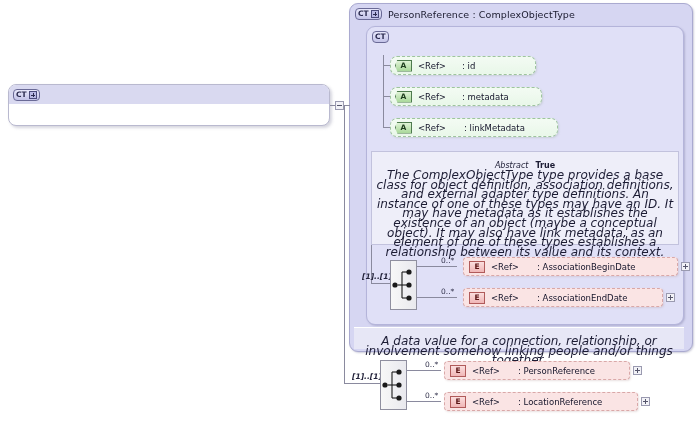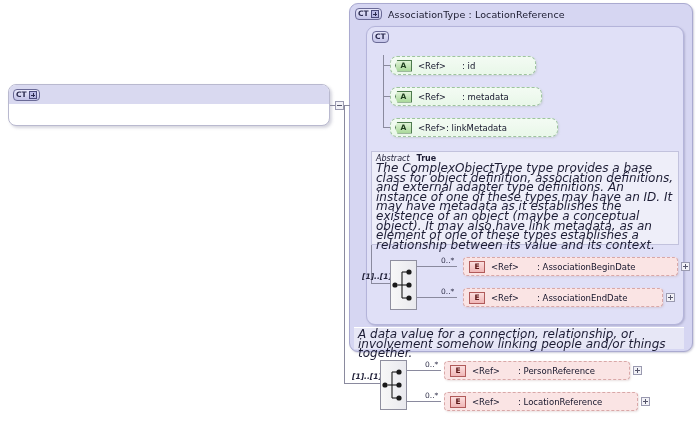--- a/index.html
+++ b/index.html
@@ -5,21 +5,21 @@
   html,body{margin:0;padding:0;}
   body{
     width:697px;height:424px;
     background:#ffffff;
     font-family:"DejaVu Sans", sans-serif;
     font-size:9px;
     color:#1a1a1a;
     overflow:hidden;
     position:relative;
   }
-  .canvas{position:absolute;left:0;top:0;width:620px;height:424px;}
+  .canvas{position:absolute;left:0;top:0;width:620px;height:424px;text-align:center;}
 
   
   .ln{position:absolute;background:#8a8a9e;}
   .lnh{height:1px;}
   .lnv{width:1px;}
 
   
   .pm{
     position:absolute;width:9px;height:9px;
     border:1px solid #9a9ab0;background:#f2f2f7;
@@ -142,21 +142,21 @@
     display:flex;align-items:center;justify-content:center;
   }
   .eicon span{font-size:7.5px;font-weight:bold;color:#5a1414;line-height:9px;}
 
   
   .docpanel{
     position:absolute;
     background:#eeeef9;
     border:1px solid #c2c2dd;
     box-sizing:border-box;
-    padding:2px 4px;
+    padding:9px 4px;
   }
   .docpanel .abs{
     font-size:8px;color:#1c1c34;margin-bottom:1px;white-space:nowrap;
   }
   .docpanel .abs .k{font-style:italic;}
   .docpanel .abs .v{font-weight:bold;margin-left:7px;font-style:normal;}
   .docpanel .body{
     font-style:italic;font-size:12px;line-height:9.6px;color:#1c1c34;
   }
   .docpanel.plain{
@@ -187,21 +187,21 @@
 <body>
 
 <div class="canvas">
 
   <div class="ctbox" style="left:349px;top:3px;width:344px;height:349px;"></div>
 
   <div class="badge" style="left:355px;top:8px;">
     <span class="bt">CT</span>
     <span class="bp"></span>
   </div>
-  <div class="ct-title" style="left:388px;top:9px;">AssociationType : LocationReference</div>
+  <div class="ct-title" style="left:388px;top:9px;">PersonReference : ComplexObjectType</div>
 
   <div class="ctbox inner" style="left:366px;top:26px;width:318px;height:299px;"></div>
 
   <div class="badge" style="left:372px;top:31px;">
     <span class="bt">CT</span>
   </div>
 
   <div class="ln lnv" style="left:383px;top:55px;height:72px;"></div>
   <div class="ln lnh" style="left:383px;top:65px;width:8px;"></div>
   <div class="ln lnh" style="left:383px;top:96px;width:8px;"></div>
@@ -221,21 +221,21 @@
     </span>
     <span class="ref">&lt;Ref&gt;</span>
     <span class="nm" style="margin-left:16px;">: metadata</span>
   </div>
 
   <div class="attrbox" style="left:390px;top:118px;width:168px;height:19px;">
     <span class="aicon">
       <span>A</span>
     </span>
     <span class="ref">&lt;Ref&gt;</span>
-    <span class="nm" style="">: linkMetadata</span>
+    <span class="nm" style="margin-left:18px;">: linkMetadata</span>
   </div>
 
   <div class="docpanel" style="left:371px;top:151px;width:308px;height:94px;">
     <div class="abs">
       <span class="k">Abstract</span><span class="v">True</span>
     </div>
     <div class="body">The ComplexObjectType type provides a base class for object definition, association definitions, and external adapter type definitions. An instance of one of these types may have an ID. It may have metadata as it establishes the existence of an object (maybe a conceptual object). It may also have link metadata, as an element of one of these types establishes a relationship between its value and its context.</div>
   </div>
 
   <div class="ln lnv" style="left:371px;top:245px;height:38px;"></div>

